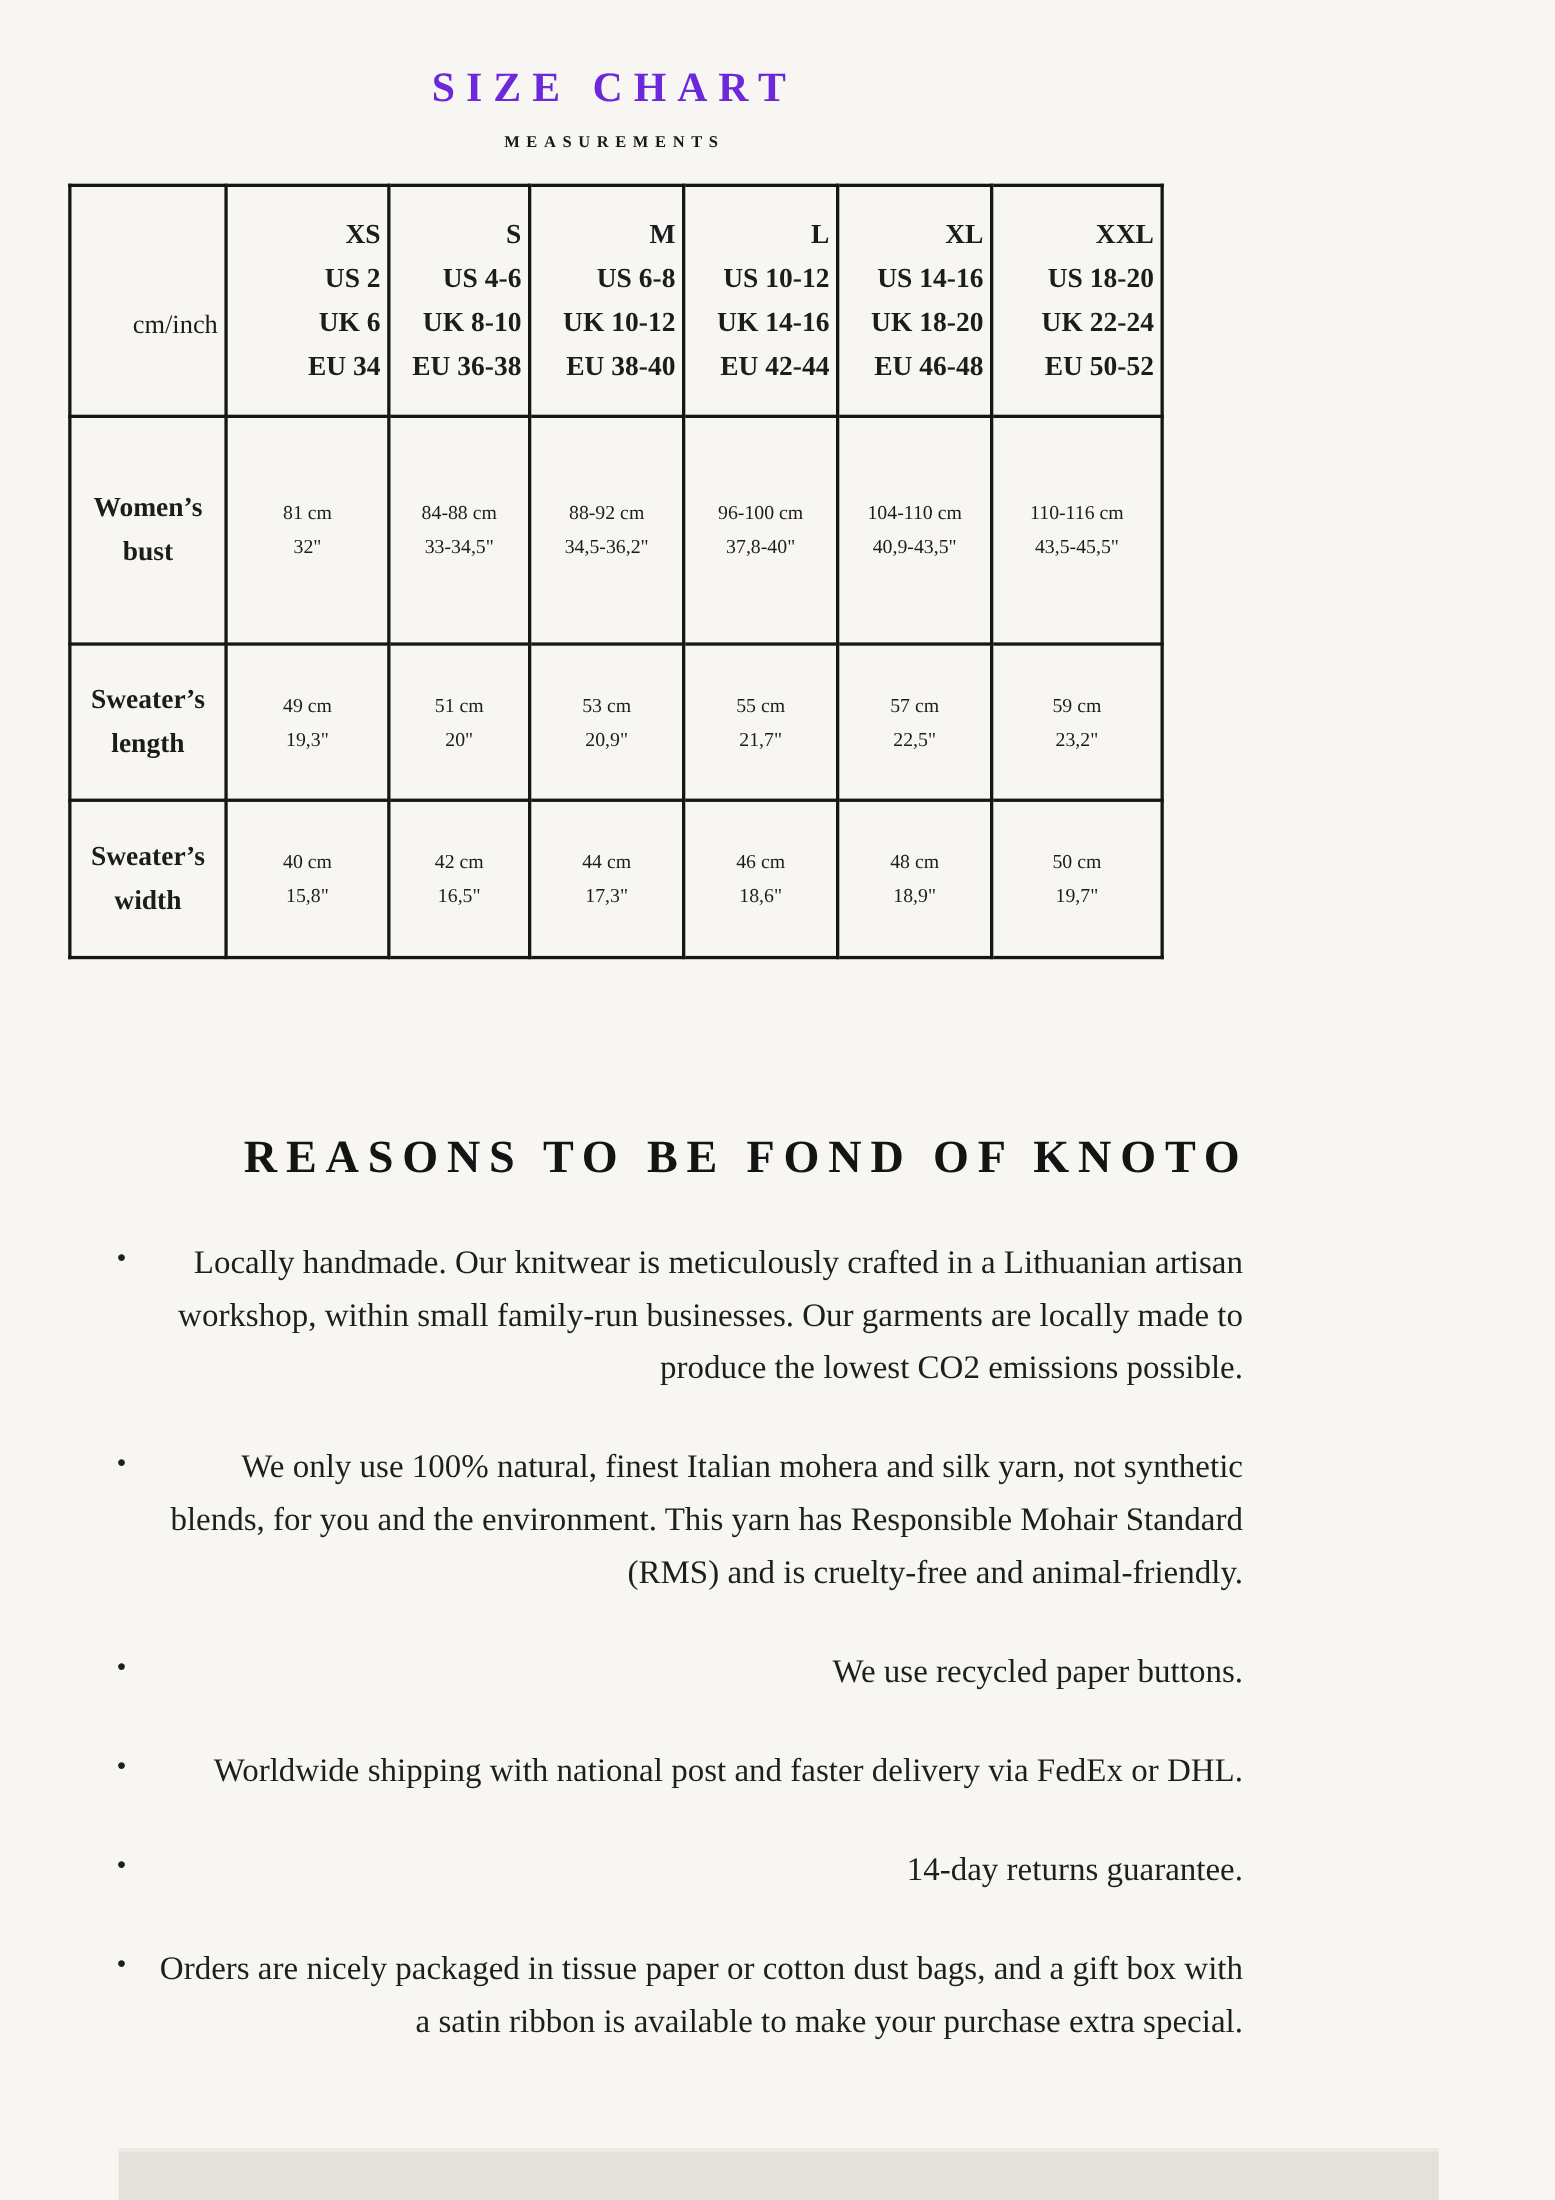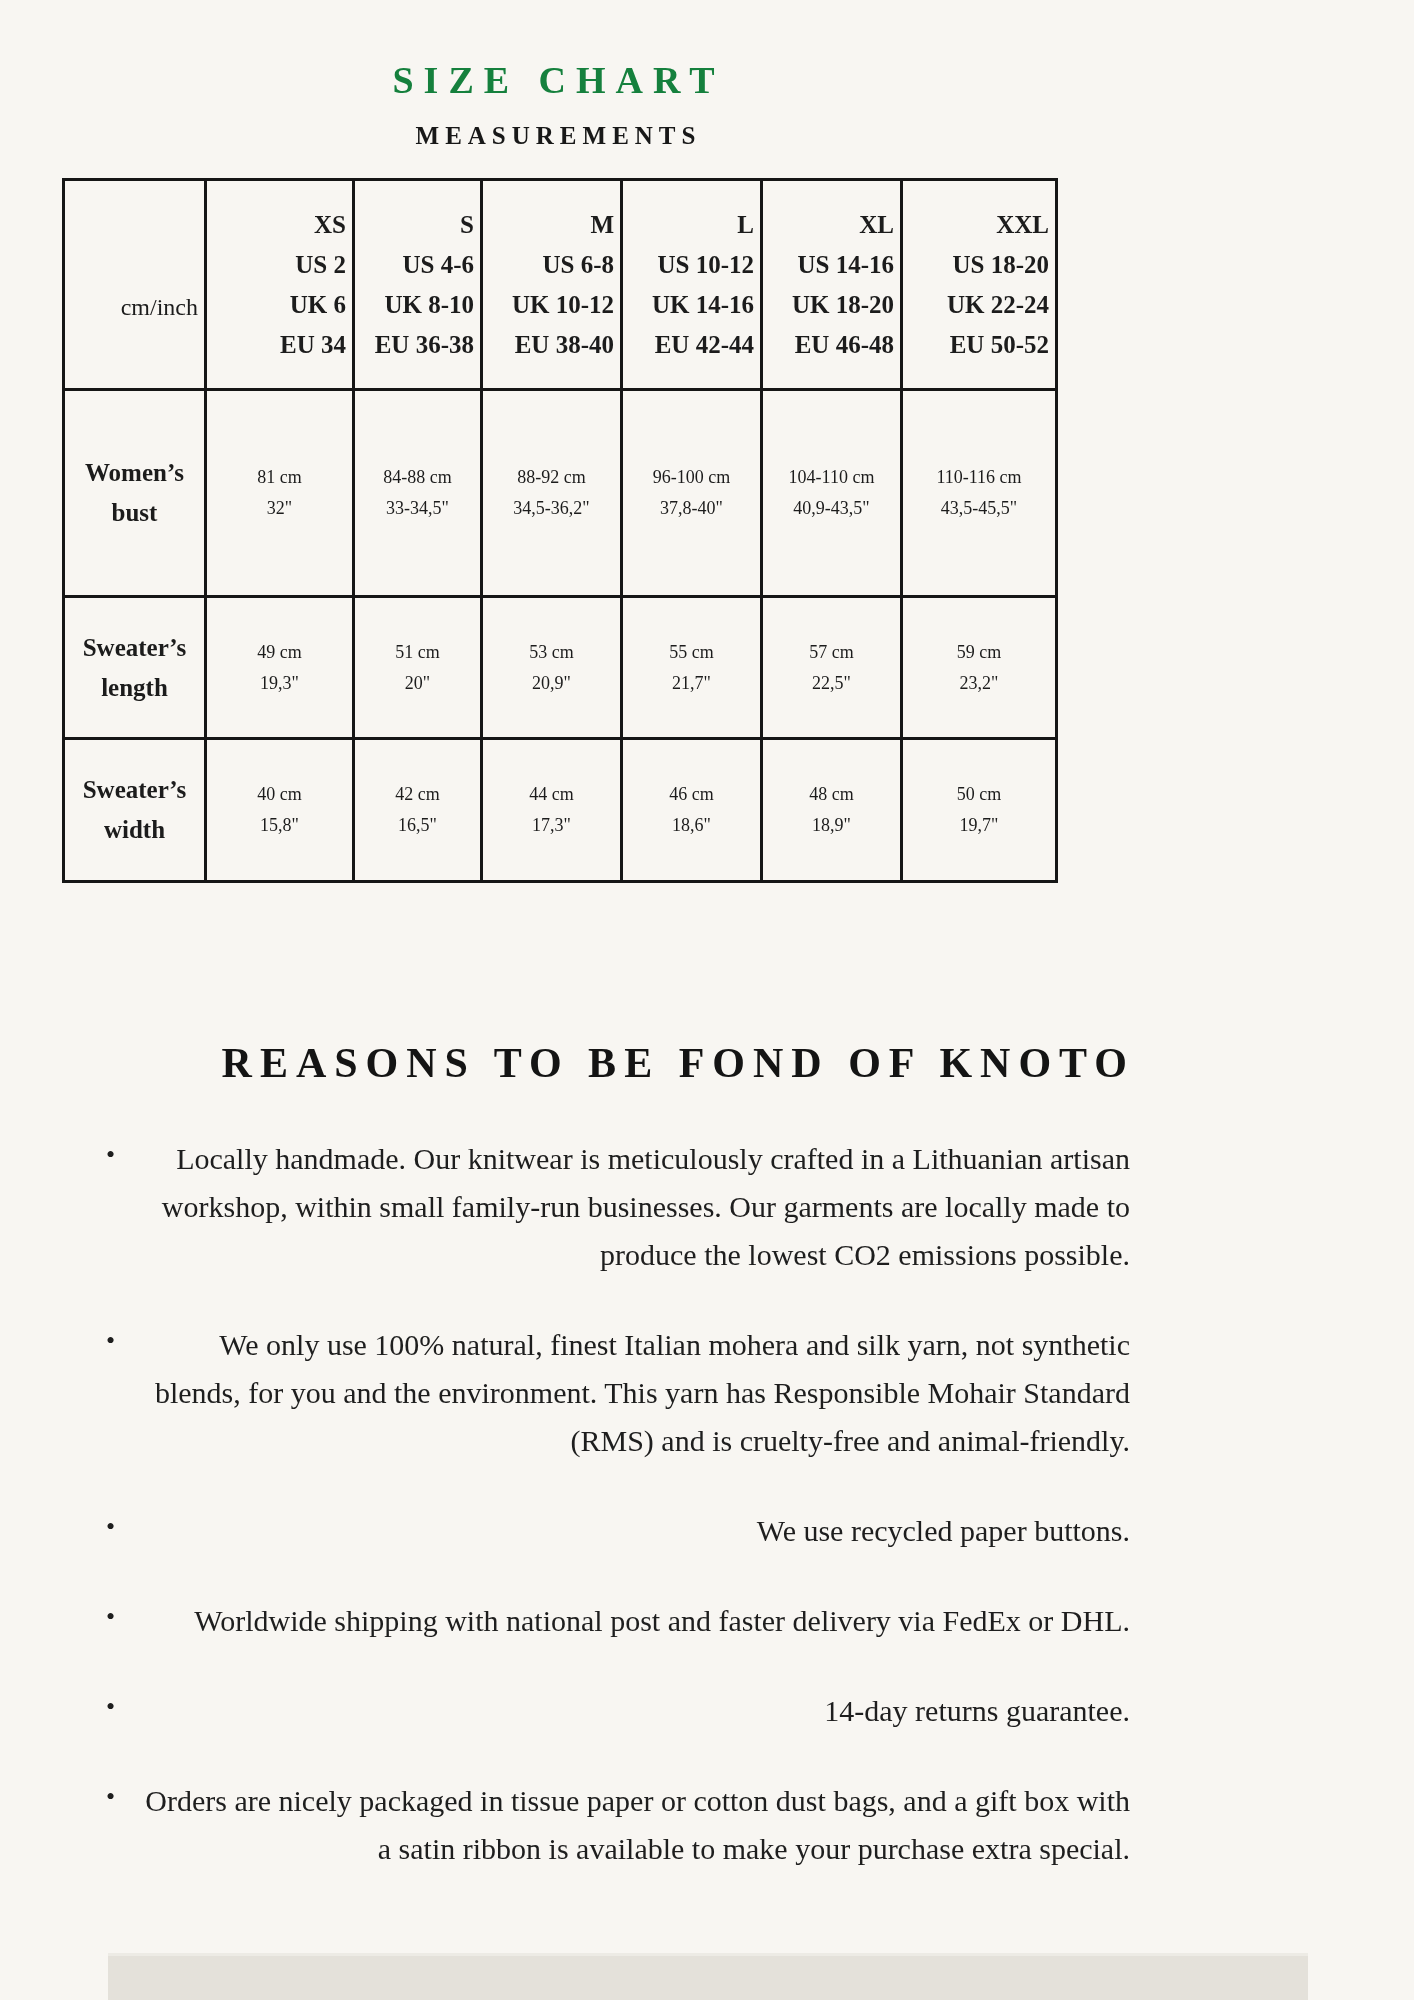--- a/index.html
+++ b/index.html
@@ -18,26 +18,26 @@
     left: 62px;
     top: 0;
     width: 993px;
   }
   .page-title {
     margin: 58px 0 0 0;
     text-align: center;
     font-size: 38px;
     font-weight: 700;
     letter-spacing: 10px;
-    color: #15803d;
+    color: #6d28d9;
   }
   .page-subtitle {
     margin: 20px 0 0 0;
     text-align: center;
-    font-size: 25px;
+    font-size: 15px;
     font-weight: 700;
     letter-spacing: 6px;
     color: #181818;
   }
   table.size-table {
     margin-top: 28px;
     border-collapse: collapse;
     table-layout: fixed;
     width: 993px;
   }

